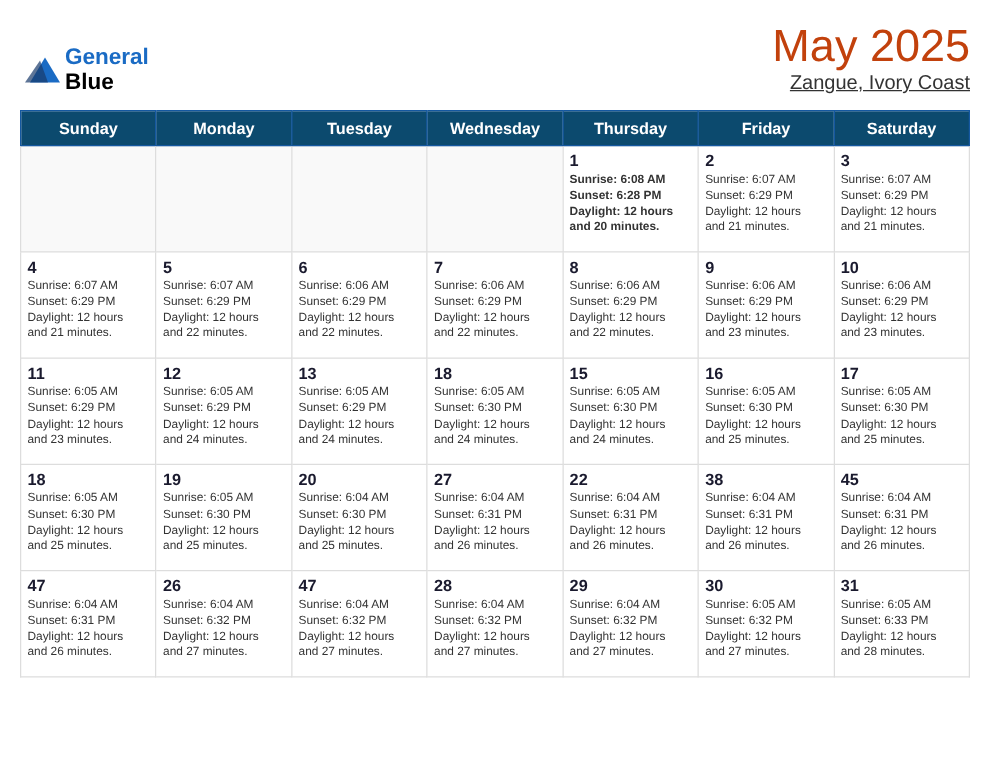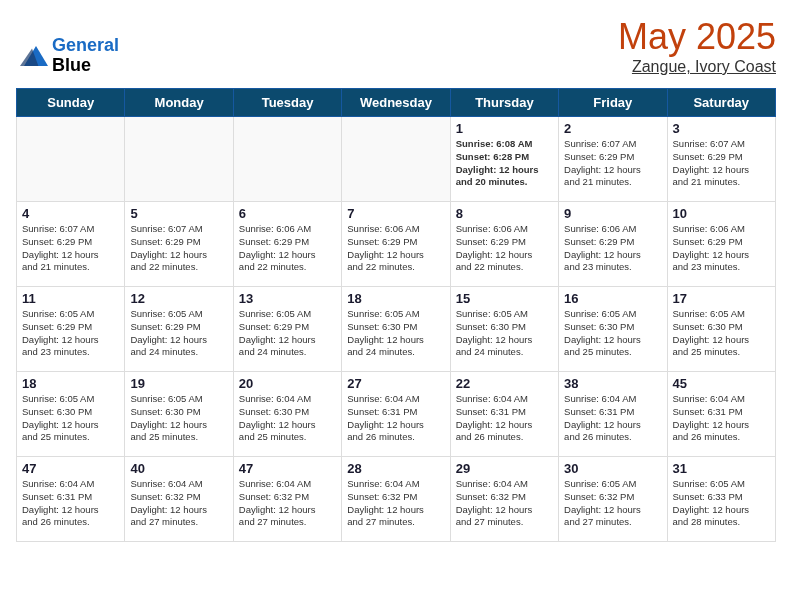--- a/index.html
+++ b/index.html
@@ -306,21 +306,21 @@
       </tr>
       <tr class="week">
         <td>
           <span class="day-num">47</span>
           <div class="day-info" style="white-space: pre-line;">Sunrise: 6:04 AM
 Sunset: 6:31 PM
 Daylight: 12 hours
 and 26 minutes.</div>
         </td>
         <td>
-          <span class="day-num">40</span>
+          <span class="day-num">26</span>
           <div class="day-info" style="white-space: pre-line;">Sunrise: 6:04 AM
 Sunset: 6:32 PM
 Daylight: 12 hours
 and 27 minutes.</div>
         </td>
         <td>
           <span class="day-num">47</span>
           <div class="day-info" style="white-space: pre-line;">Sunrise: 6:04 AM
 Sunset: 6:32 PM
 Daylight: 12 hours

